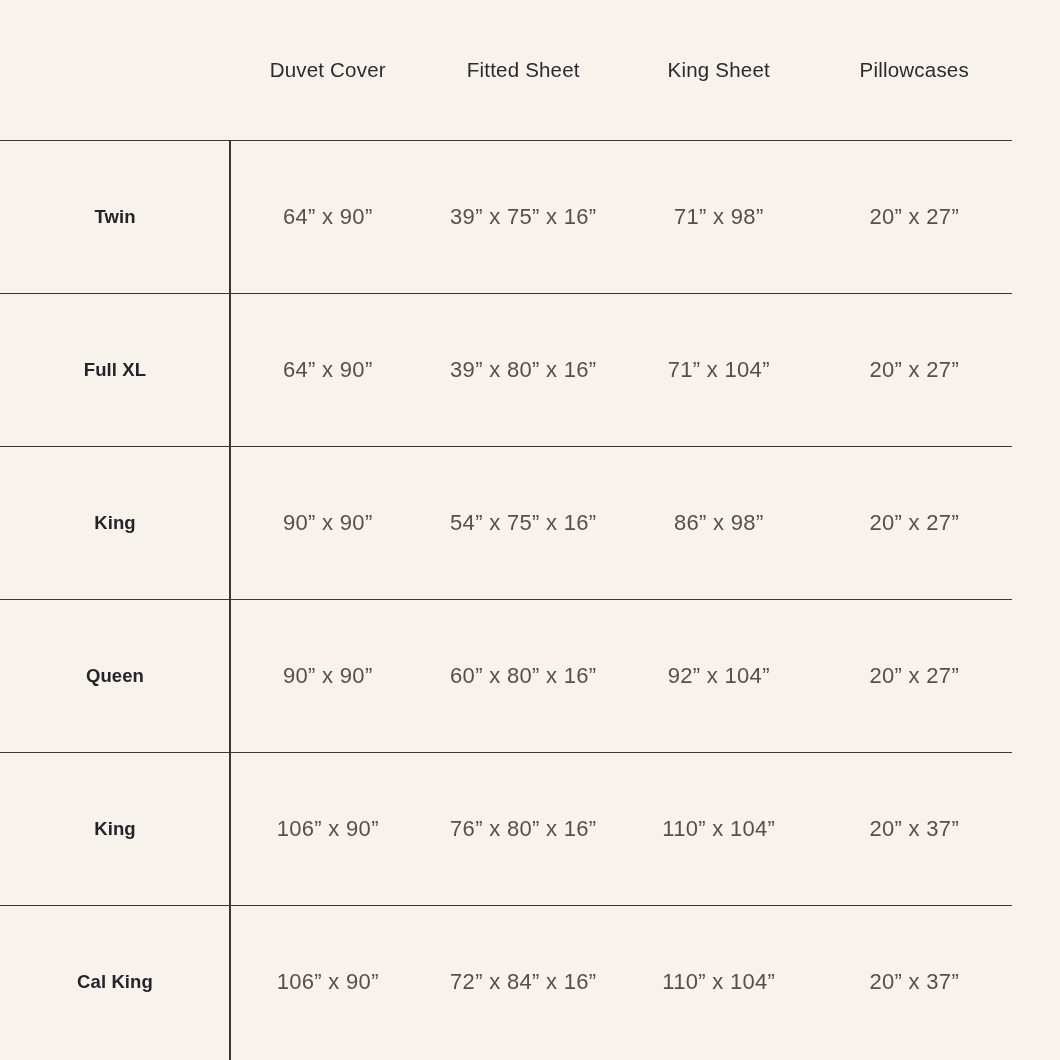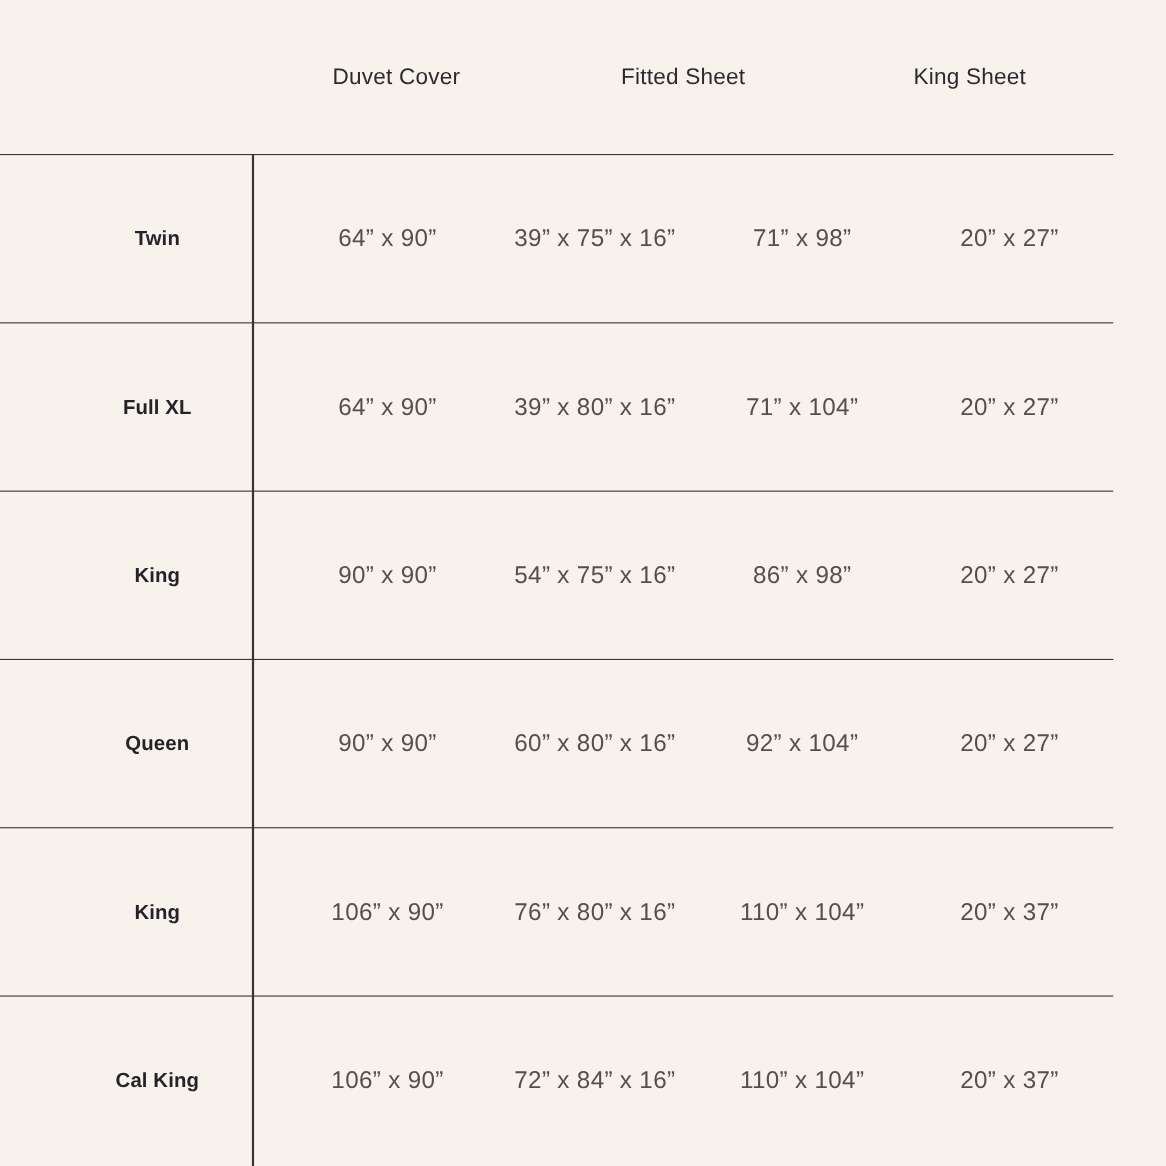--- a/index.html
+++ b/index.html
@@ -57,21 +57,20 @@
   }
   .chart-row .row-label {
     width: 230px;
     flex: 0 0 230px;
     text-align: center;
     font-size: 18.5px;
     font-weight: 700;
     color: #25232a;
     letter-spacing: 0.1px;
     white-space: nowrap;
-    padding-left: 28px;
   }
   .chart-row .data-cell {
     flex: 1 1 0;
     text-align: center;
     font-size: 22px;
     font-weight: 400;
     color: #55504d;
     letter-spacing: 0.3px;
     white-space: nowrap;
   }
@@ -90,20 +89,21 @@
 </head>
 <body>
 
 <div class="size-chart">
 
   <div class="chart-header">
     <div class="label-col"></div>
     <div class="head-cell">Duvet Cover</div>
     <div class="head-cell">Fitted Sheet</div>
     <div class="head-cell">King Sheet</div>
+    <div class="head-cell">Pillowcases</div>
   </div>
 
   <div class="chart-body">
 
     <div class="chart-row">
       <div class="row-label">Twin</div>
       <div class="data-cell">64” x 90”</div>
       <div class="data-cell">39” x 75” x 16”</div>
       <div class="data-cell">71” x 98”</div>
       <div class="data-cell">20” x 27”</div>

